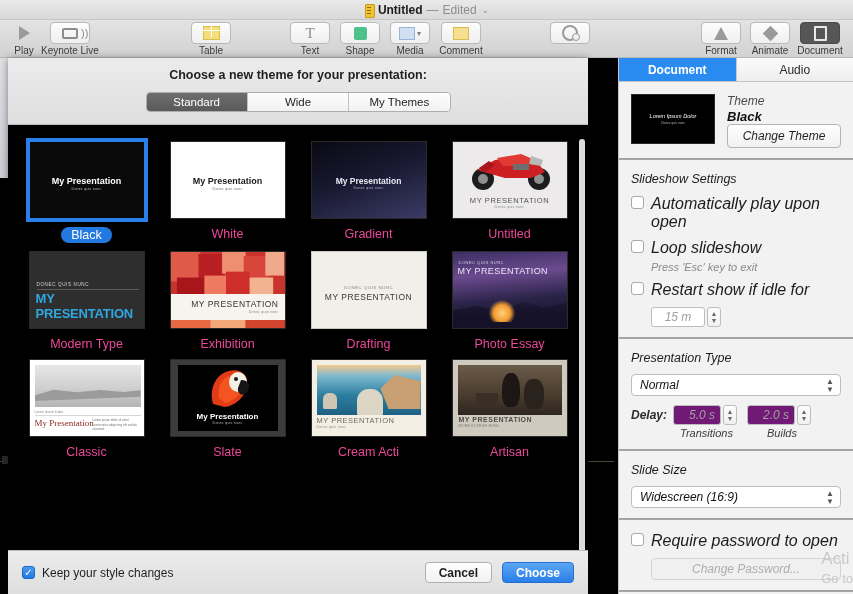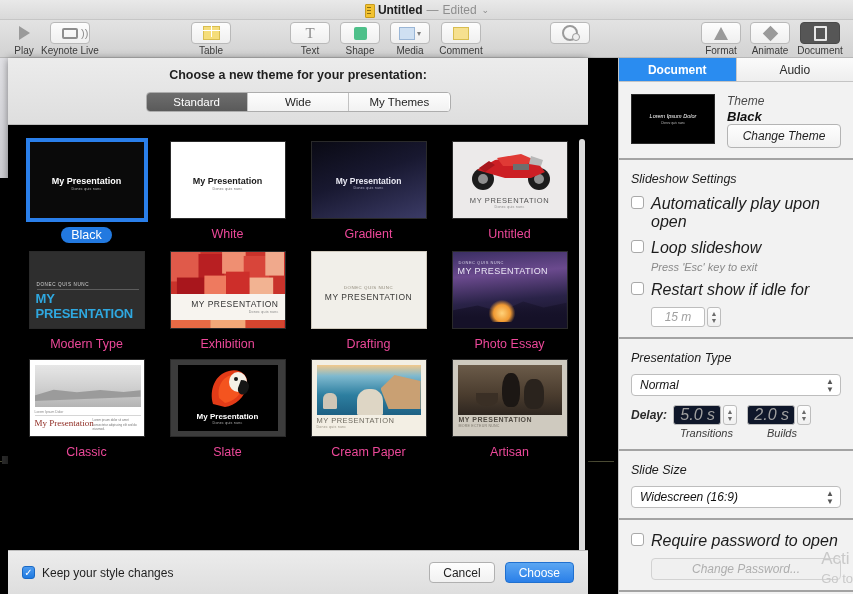--- a/index.html
+++ b/index.html
@@ -303,20 +303,21 @@
   }
   .foot-label { font-size: 12px; color: #1f1f1f; margin-left: 7px; }
   .foot-spacer { flex: 1; }
   .btn {
     height: 21px; min-width: 64px; padding: 0 13px;
     border-radius: 4px; font-size: 12px;
     display: flex; align-items: center; justify-content: center;
     border: 1px solid #b0b0b0;
     background: linear-gradient(#fefefe,#f1f1f1); color:#1f1f1f;
     margin-left: 10px;
+    font-weight: bold;
   }
   .btn.primary {
     background: linear-gradient(#5ba6f2,#2a7fe8); border-color:#2070cf; color:#fff;
   }
 
   
   .inspector {
     position:absolute; right:0; top:58px; width:235px; height:536px;
     background:#f2f2f2; border-left:1px solid #c4c4c4;
     font-size: 12px; color:#1f1f1f;
@@ -373,23 +374,23 @@
     position:relative;
   }
   .select .arrows {
     position:absolute; right:6px; top:3px; font-size:8px; color:#555; line-height:8px;
     display:flex; flex-direction:column;
   }
   .delay-row { display:flex; align-items:center; margin-top:9px; }
   .delay-label { font-size:12px; font-weight:600; color:#2b2b2b; margin-right:6px;}
   .delay-group { display:flex; align-items:center; margin-right:10px;}
   .delay-field {
-    width:48px; height:20px; border:1px solid #bdbdbd; border-radius:3px; background:#0f172a;
+    width:48px; height:20px; border:1px solid #bdbdbd; border-radius:3px; background:#701a75;
     display:flex; align-items:center; justify-content:flex-end; padding-right:5px;
-    font-size:16px; color:#a0a0a0;
+    font-size:12px; color:#a0a0a0;
   }
   .delay-caps { display:flex; margin-top:2px; font-size:11px; color:#3a3a3a;}
   .pw-btn {
     margin:8px 0 0 20px; height:22px; border:1px solid #d2d2d2; border-radius:4px;
     background:#f0f0f0; display:flex; align-items:center; justify-content:center;
     font-size:12px; color:#aeaeae;
   }
   .watermark {
     position:absolute; right:0; bottom:6px; text-align:left;
     color:#c9c9c9; line-height:1.35; pointer-events:none;
@@ -644,21 +645,21 @@
         <div class="theme">
           <div class="thumb t-cream">
             <div class="sea">
               <div class="rockA"></div>
               <div class="rockB"></div>
               <div class="rockC"></div>
             </div>
             <div class="thumb-title">MY PRESENTATION</div>
             <div class="thumb-sub">Donec quis nunc</div>
           </div>
-          <div class="theme-name">Cream Paper</div>
+          <div class="theme-name">Cream Acti</div>
         </div>
 
         <div class="theme">
           <div class="thumb t-artisan">
             <div class="scene">
               <div class="bowl"></div>
               <div class="pot1"></div>
               <div class="pot2"></div>
             </div>
             <div class="thumb-title">MY PRESENTATION</div>

